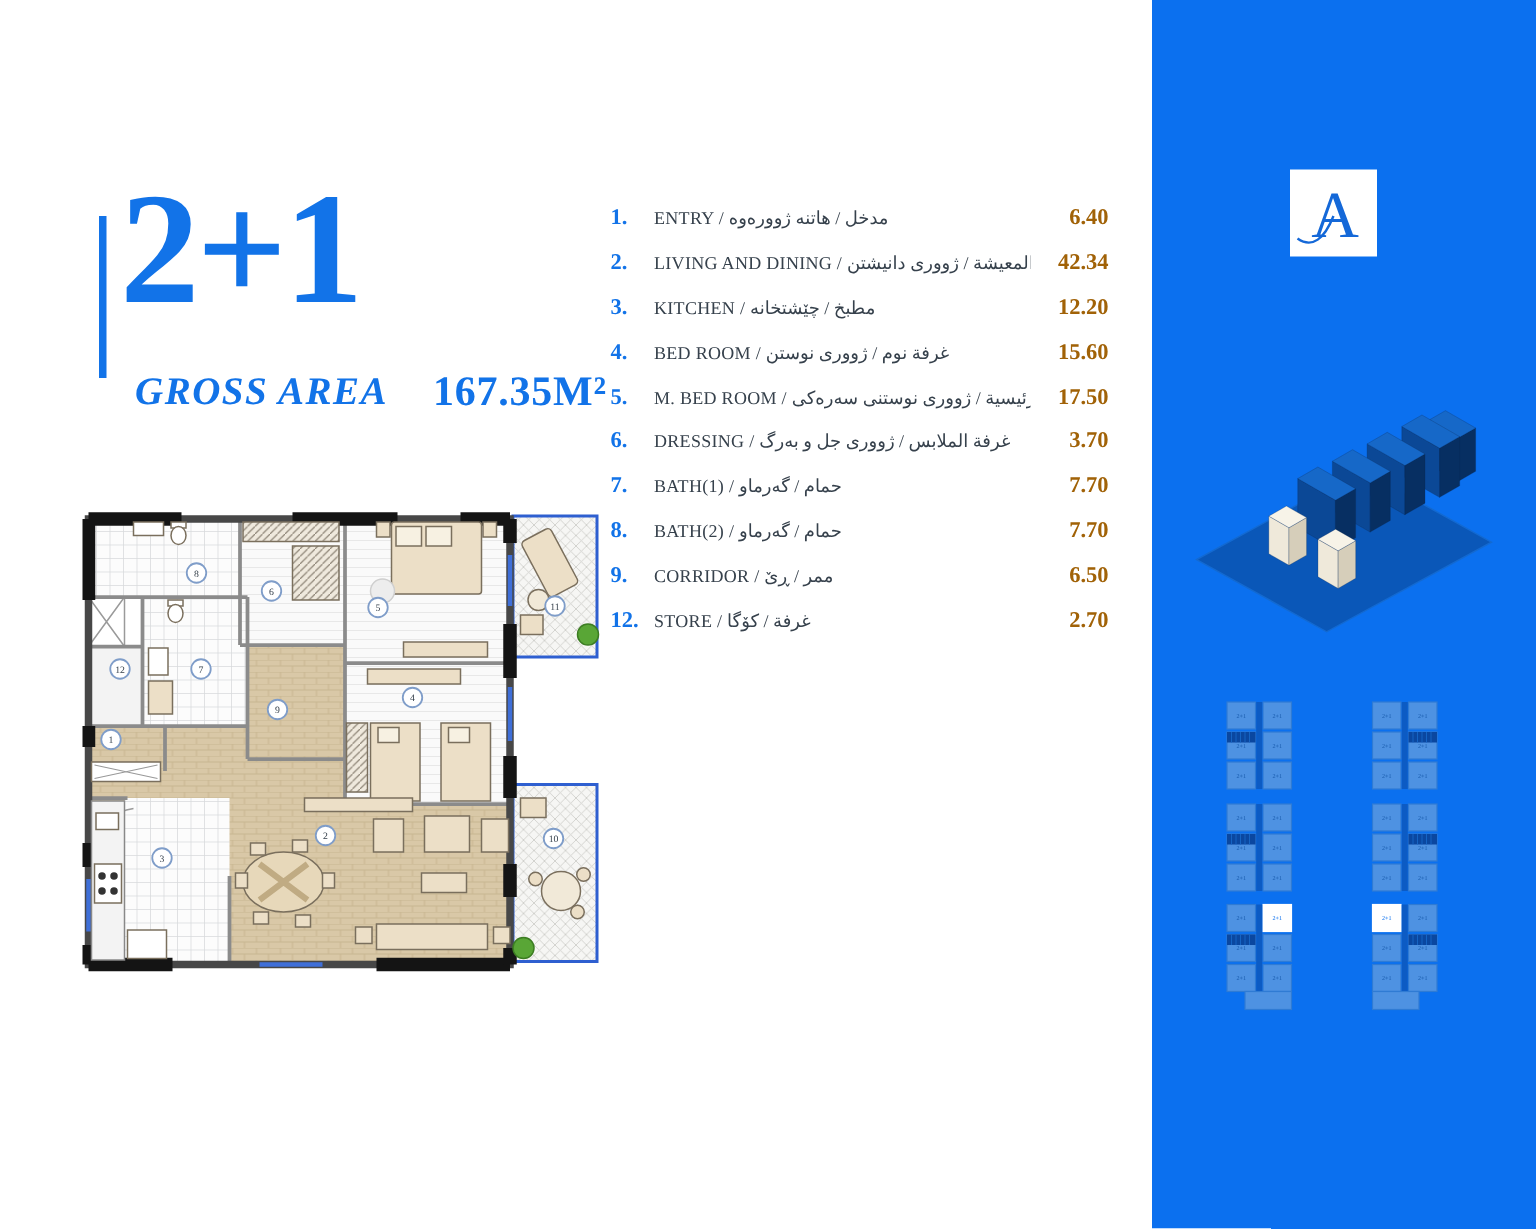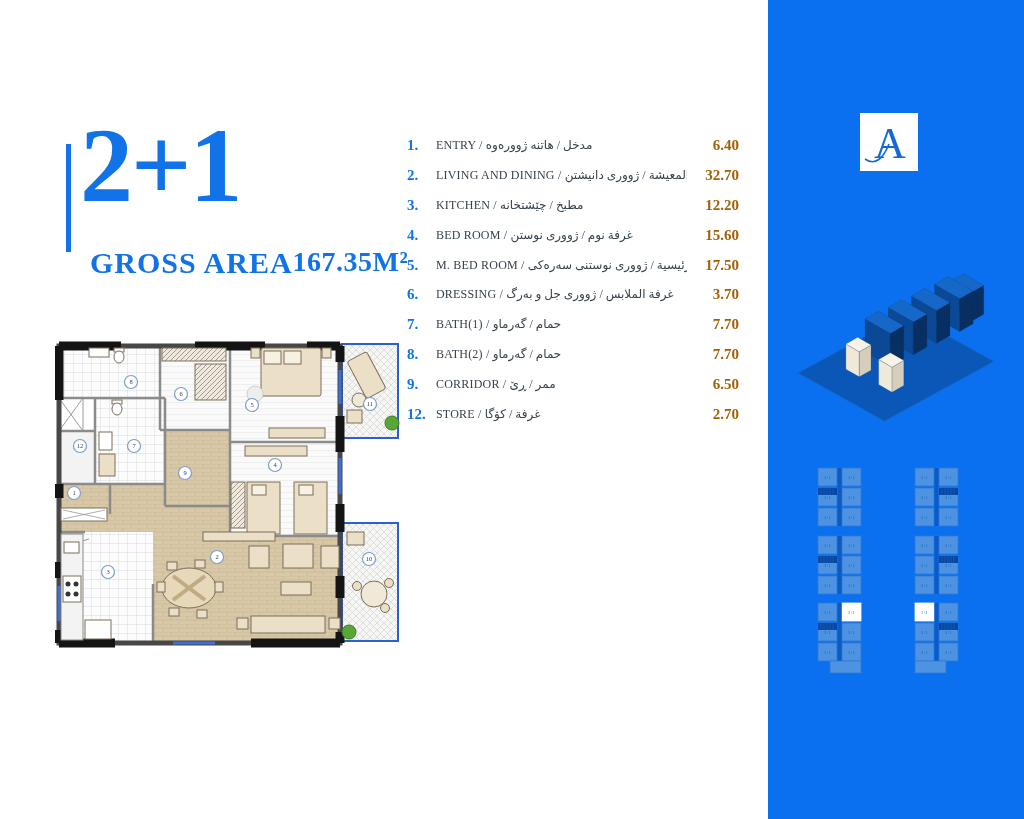--- a/index.html
+++ b/index.html
@@ -14,22 +14,22 @@
   .building-render { position:absolute; left:22px; top:262px; width:212px; height:170px; }
   .key-plan { position:absolute; left:45px; top:458px; width:190px; height:225px; }
 
   
   .title-block { position:absolute; left:62px; top:128px; width:340px; height:170px; }
   .title-bar { position:absolute; left:4px; top:16px; width:5px; height:108px; background:#1273E8; }
   .title-num { position:absolute; left:18px; top:-26px; font-size:106px; font-weight:bold;
                color:#1273E8; letter-spacing:-2px; line-height:1.2; }
   .title-no { position:absolute; left:196px; top:64px; font-size:46px; color:#6E7072; letter-spacing:2px; }
   .gross-line { position:absolute; left:28px; top:118px; width:330px; display:flex; }
-  .gross-label { font-size:30px; font-weight:bold; color:#1273E8; letter-spacing:1px; }
-  .gross-value { font-size:28px; font-weight:bold; color:#1273E8; letter-spacing:0.5px; }
+  .gross-label { font-size:26px; font-weight:bold; color:#1273E8; letter-spacing:1px;font-style:italic; }
+  .gross-value { font-size:28px; font-weight:bold; color:#1273E8; margin-left:30px; letter-spacing:0.5px; }
 
   
   .room-list { position:absolute; left:407px; top:131px; width:332px; }
   .room-row { display:flex; align-items:center; height:29.8px; }
   .rn { width:29px; font-size:15px; font-weight:bold; color:#1273E8; flex:0 0 auto; }
   .rl { flex:1 1 auto; font-size:12px; color:#36414C; letter-spacing:0.2px; white-space:nowrap;
         overflow:hidden; }
   .ra { flex:0 0 auto; width:52px; text-align:right; font-size:15px; font-weight:bold; color:#a16207; }
 
   
@@ -52,21 +52,21 @@
 
   <div class="room-list">
     <div class="room-row">
         <span class="rn">1.</span>
         <span class="rl">ENTRY / مدخل / هاتنە ژوورەوە</span>
         <span class="ra">6.40</span>
       </div>
     <div class="room-row">
         <span class="rn">2.</span>
         <span class="rl">LIVING AND DINING / غرفة المعيشة / ژوورى دانيشتن</span>
-        <span class="ra">32.70</span>
+        <span class="ra">42.34</span>
       </div>
     <div class="room-row">
         <span class="rn">3.</span>
         <span class="rl">KITCHEN / مطبخ / چێشتخانە</span>
         <span class="ra">12.20</span>
       </div>
     <div class="room-row">
         <span class="rn">4.</span>
         <span class="rl">BED ROOM / غرفة نوم / ژوورى نوستن</span>
         <span class="ra">15.60</span>

